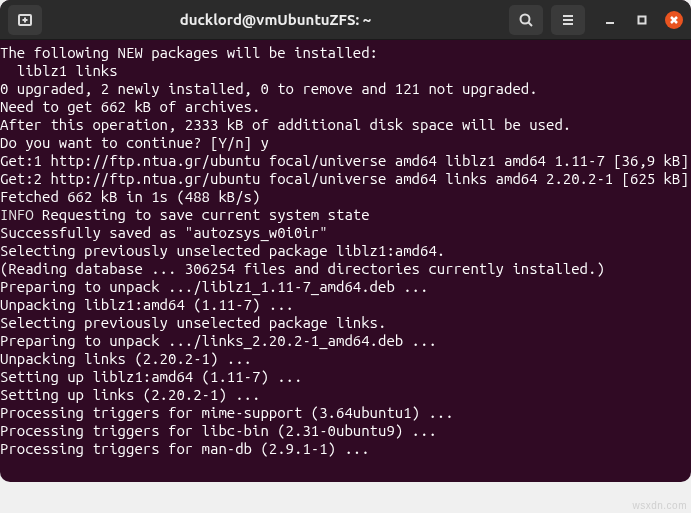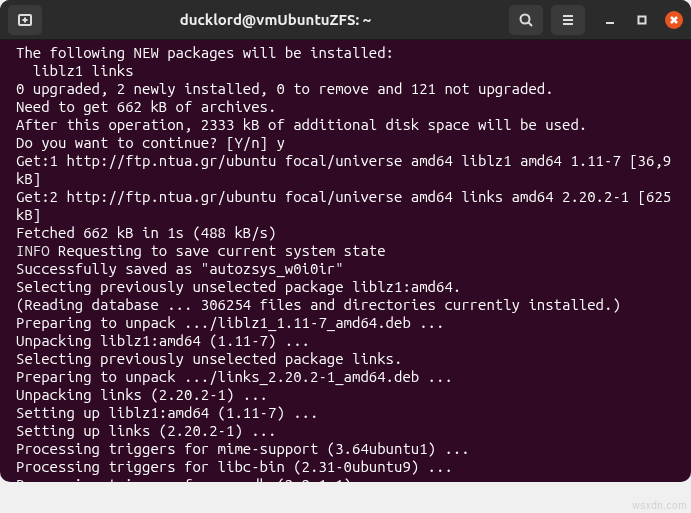--- a/index.html
+++ b/index.html
@@ -82,21 +82,21 @@
     .wc-close {
       background: #e95420;
     }
     .wc-close svg {
       stroke: #fff;
       fill: none;
       stroke-width: 2.5;
     }
     .terminal {
       flex: 1;
-      padding: 4px 16px;
+      padding: 4px 0;
       font-family: "Ubuntu Mono", "DejaVu Sans Mono", monospace;
       font-size: 15px;
       line-height: 18px;
       color: #ffffff;
       white-space: pre-wrap;
       word-break: break-all;
       overflow: hidden;
     }
     .info {
       color: #e5e5e5;

